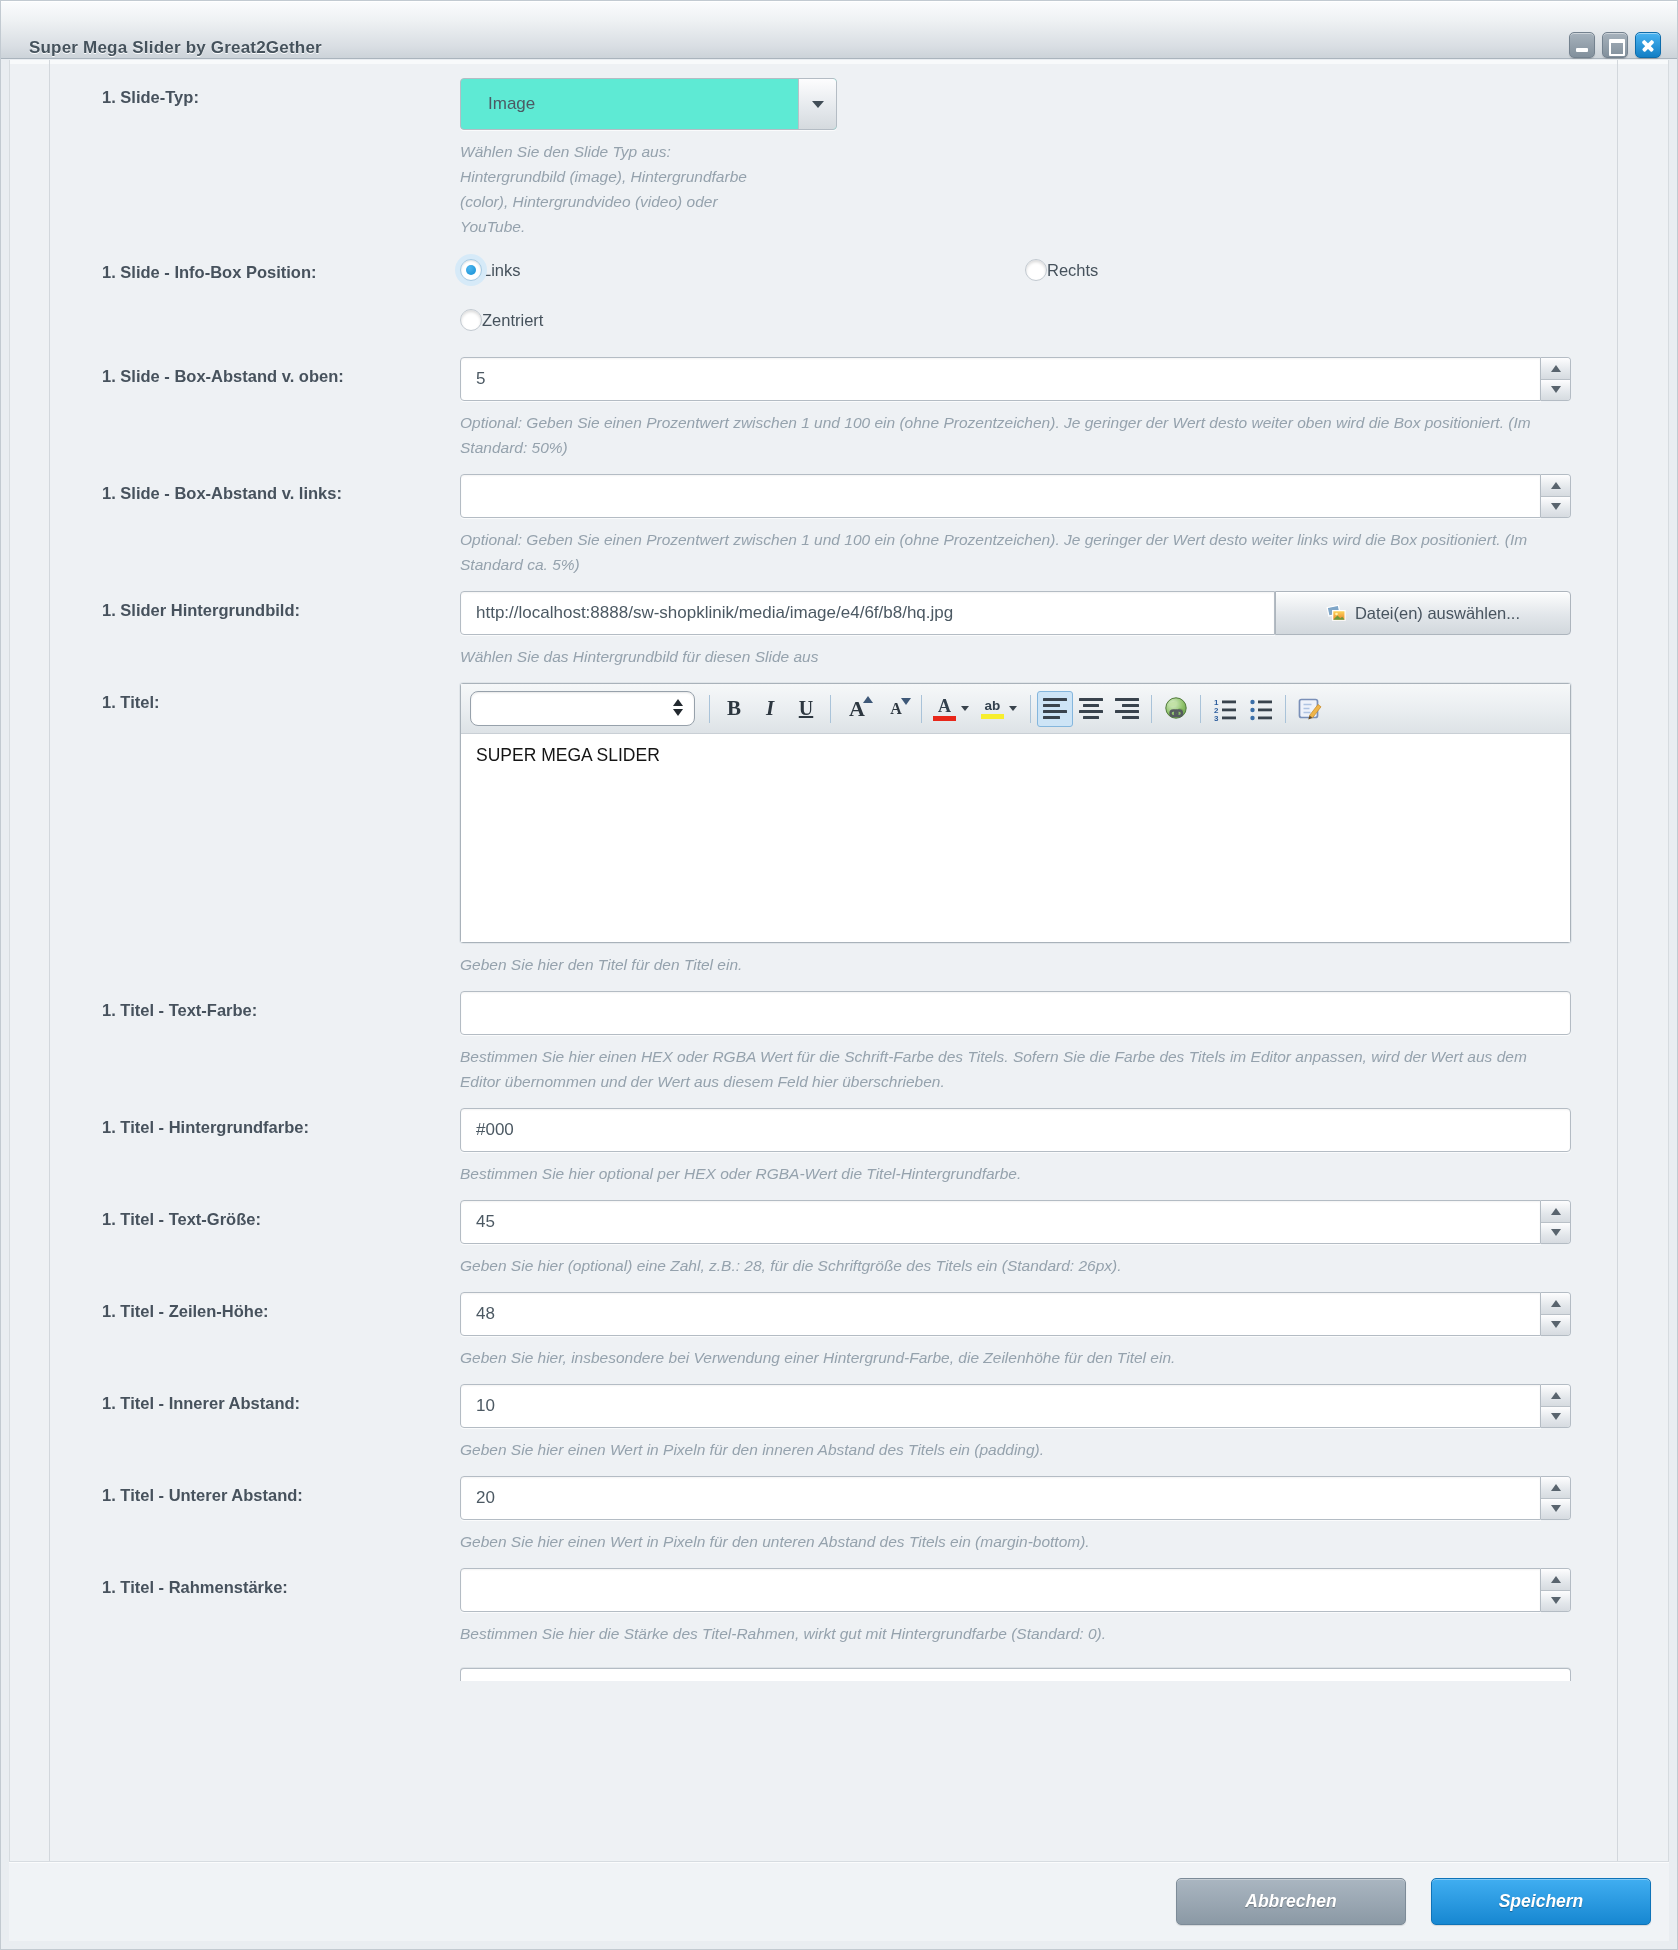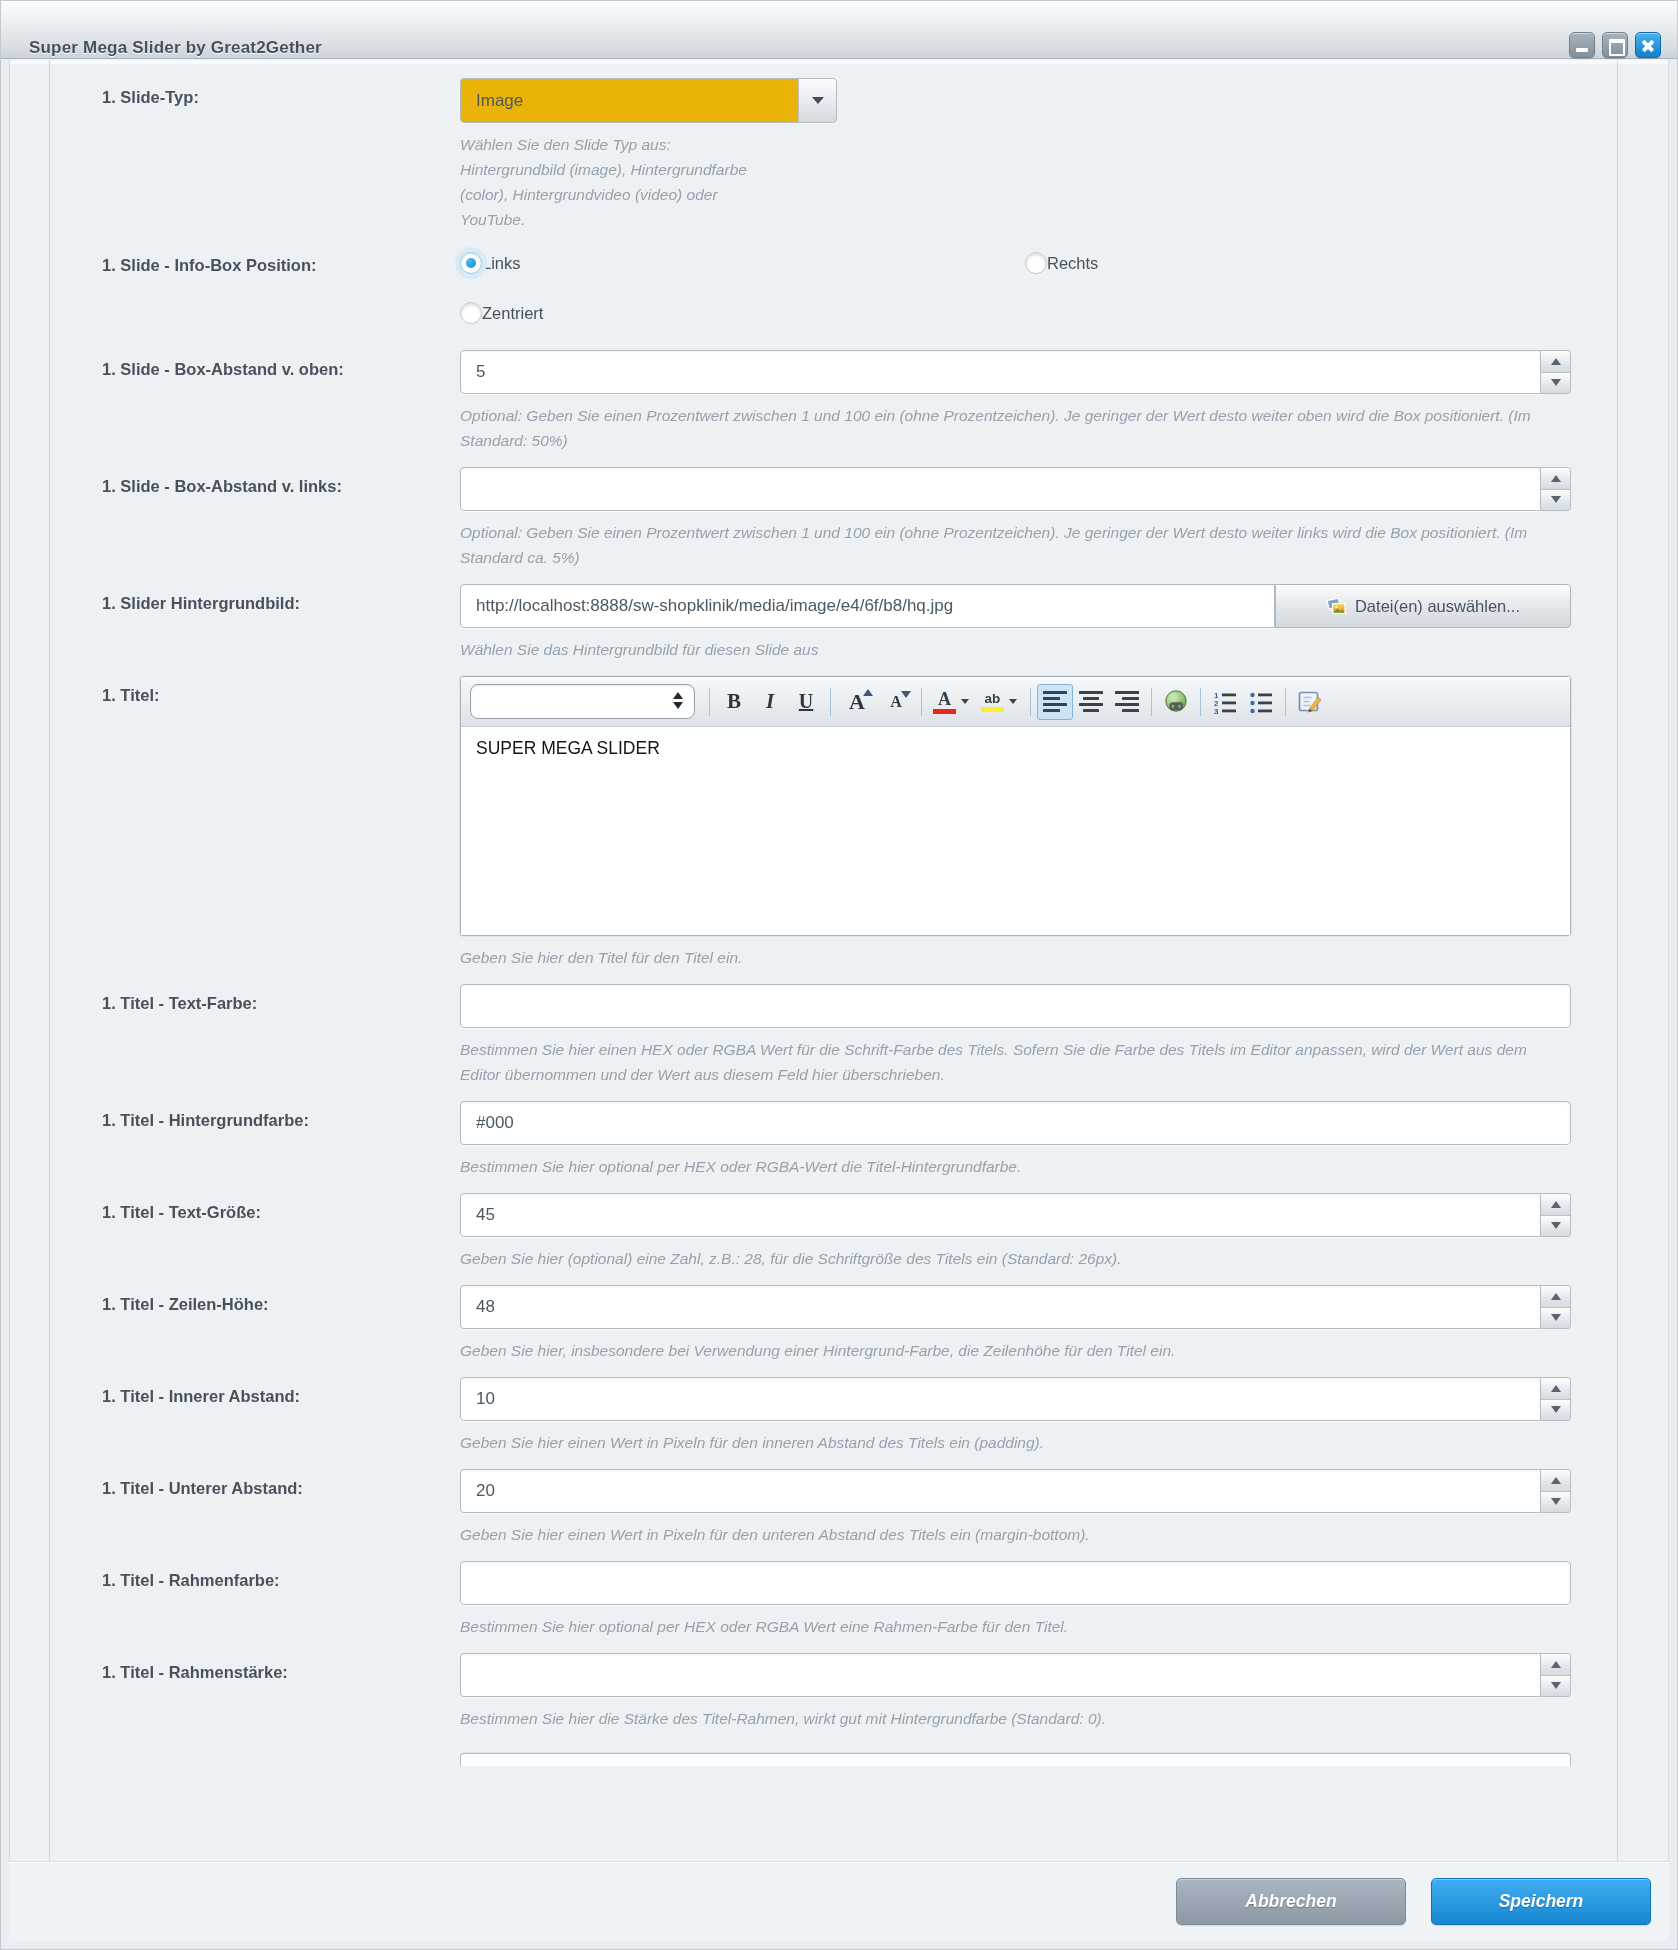--- a/index.html
+++ b/index.html
@@ -50,22 +50,22 @@
   .numwrap .tf { flex:1; min-width:0; border-radius:4px 0 0 4px; }
   .spinner { width:30px; height:44px; flex:none; display:flex; flex-direction:column;
     border:1px solid #b4bcc4; border-left:none; border-radius:0 4px 4px 0; overflow:hidden; }
   .spin-btn { flex:1; display:flex; align-items:center; justify-content:center;
     background:linear-gradient(#fdfdfe,#e3e7eb 60%,#d6dbe0); cursor:pointer; }
   .spin-btn + .spin-btn { border-top:1px solid #b9c0c7; }
   .tri-up { width:0; height:0; border-left:5.5px solid transparent; border-right:5.5px solid transparent; border-bottom:7px solid #59646e; }
   .tri-down { width:0; height:0; border-left:5.5px solid transparent; border-right:5.5px solid transparent; border-top:7px solid #59646e; }
 
   
-  .combo { display:flex; width:377px; height:45px; border:1px solid #b4bcc4; border-radius:4px;
-    background:#eab308; box-shadow:0 1px 0 rgba(255,255,255,.7); cursor:pointer; }
+  .combo { display:flex; width:377px; height:52px; border:1px solid #b4bcc4; border-radius:4px;
+    background:#5eead4; box-shadow:0 1px 0 rgba(255,255,255,.7); cursor:pointer;padding-left:12px; }
   .combo-text { flex:1; display:flex; align-items:center; padding:0 15px; font-size:17px; color:#4c5963; }
   .combo-trigger { width:38px; flex:none; border-left:1px solid #b9c0c7; border-radius:0 3px 3px 0;
     background:linear-gradient(#fdfdfe,#e4e8ec 60%,#d5dade); display:flex; align-items:center; justify-content:center; }
   .combo-trigger .arr { width:0; height:0; border-left:6.5px solid transparent; border-right:6.5px solid transparent; border-top:7.5px solid #414d57; }
 
   
   .radio-grid { display:grid; grid-template-columns:565px 1fr; row-gap:28px; padding-top:6px; }
   .radio-item { display:flex; align-items:center; gap:0; cursor:pointer; }
   .radio { width:22px; height:22px; border-radius:50%; background:#fff; border:1px solid #c2c9d0;
     box-shadow:inset 0 2px 3px rgba(0,0,0,.14); position:relative; flex:none; }
@@ -466,27 +466,20 @@
                 </span>
               <span class="spin-btn">
                   <i class="tri-down"></i>
                 </span>
             </span>
           </div>
           <div class="help">Geben Sie hier einen Wert in Pixeln für den unteren Abstand des Titels ein (margin-bottom).</div>
         </div>
       </div>
 
-      <div class="row">
-        <div class="row-label">1. Titel - Rahmenfarbe:</div>
-        <div class="row-field">
-          <input class="tf" value="" style="">
-          <div class="help">Bestimmen Sie hier optional per HEX oder RGBA Wert eine Rahmen-Farbe für den Titel.</div>
-        </div>
-      </div>
 
       <div class="row" style="margin-bottom:0;">
         <div class="row-label">1. Titel - Rahmenstärke:</div>
         <div class="row-field">
           <div class="numwrap">
             <input class="tf" value="" style="">
             <span class="spinner">
               <span class="spin-btn">
                   <i class="tri-up"></i>
                 </span>

